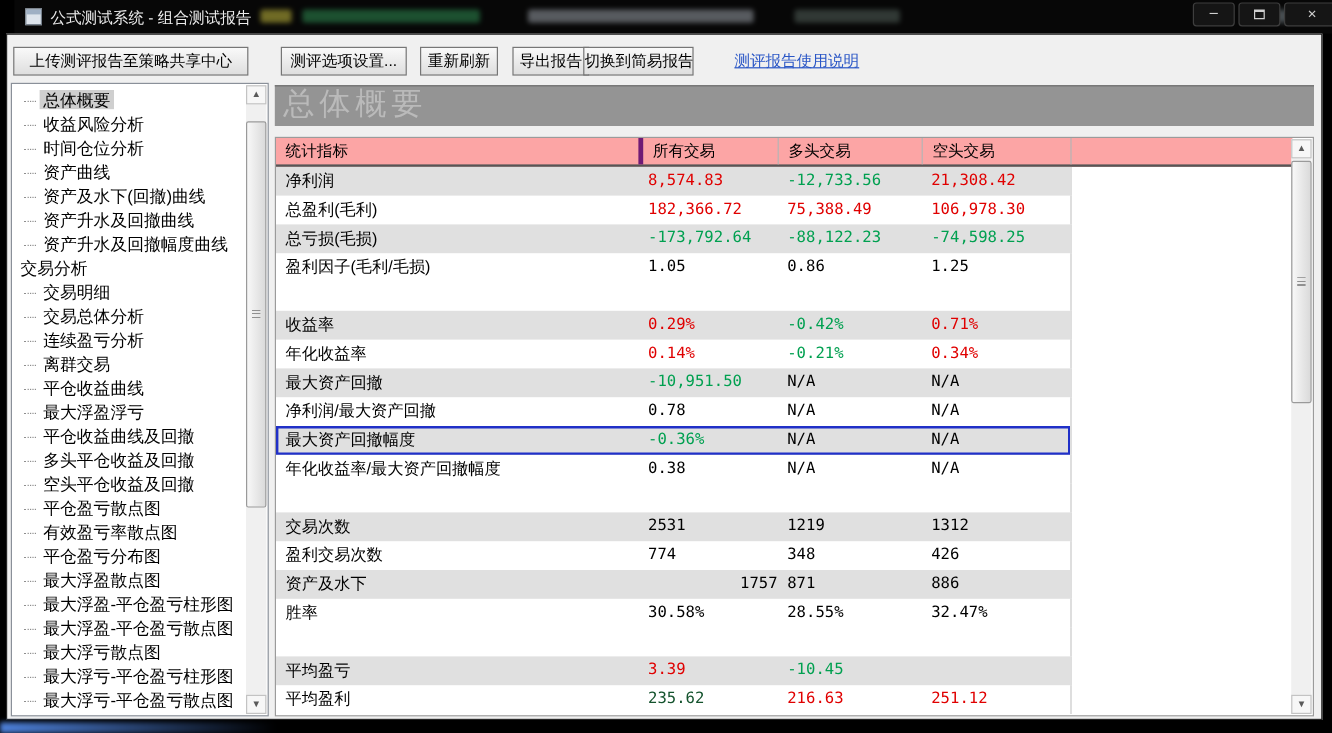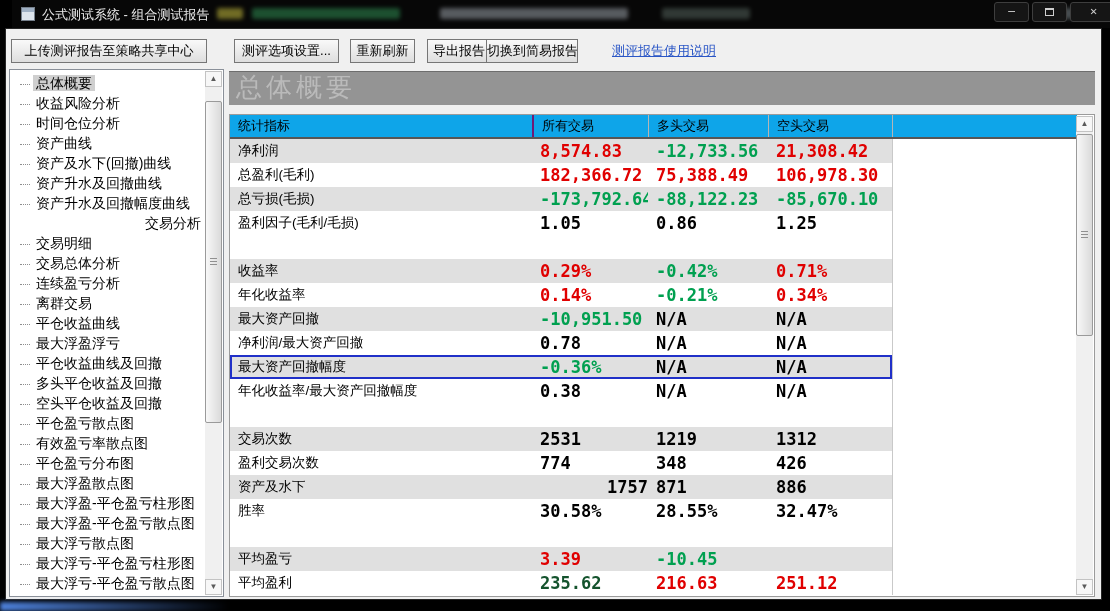--- a/index.html
+++ b/index.html
@@ -44,21 +44,21 @@
   .help{position:absolute;left:606px;top:13px;color:#2a56c6;text-decoration:underline;
         font-size:13px;cursor:pointer;white-space:nowrap;}
 
   
   .sidebar{position:absolute;left:3px;top:40px;width:215px;height:528px;background:#fff;
            border:1px solid #8a9099;box-sizing:border-box;}
   .tree{position:absolute;left:2px;top:3px;right:19px;bottom:2px;overflow:hidden;}
   .titem{height:20px;line-height:20px;font-size:14px;white-space:nowrap;color:#000;}
   .titem .dash{display:inline-block;width:10px;border-top:1px dotted #8e8e8e;
                vertical-align:middle;margin:0 3px 0 8px;}
-  .titem.l0{padding-left:2px;text-align:right;}
+  .titem.l0{padding-left:2px;}
   .tlabel{padding:0 3px;}
   .tlabel.sel{background:#cfcfcf;}
 
   
   .vsb{position:absolute;right:1px;top:1px;bottom:1px;width:17px;background:#f0f0f0;}
   .sb-up,.sb-down{position:absolute;left:0;right:0;height:16px;background:#f7f7f7;
         border:1px solid #c3c3c3;box-sizing:border-box;color:#5a5a5a;font-size:8px;
         text-align:center;line-height:14px;}
   .sb-up{top:0;}
   .sb-down{bottom:0;}
@@ -69,40 +69,40 @@
   .tree-thumb{top:30px;height:322px;}
   .main-thumb{top:18px;height:202px;}
 
   
   .main{position:absolute;left:223px;top:42px;width:866px;height:526px;}
   .banner{height:34px;background:#949494;border-top:1px solid #6d6d6d;box-sizing:border-box;
           color:#bababa;font-family:"DejaVu Serif",serif;font-size:26px;line-height:31px;
           padding-left:7px;letter-spacing:4px;}
   .table-wrap{position:absolute;left:0;top:43px;right:0;bottom:0;background:#fff;
           border:1px solid #9b9b9b;box-sizing:border-box;}
-  .thead{position:absolute;left:0;top:0;right:17px;height:24px;display:flex;background:#0ea5e9;
+  .thead{position:absolute;left:0;top:0;right:17px;height:24px;display:flex;background:#fca5a5;
           border-bottom:2px solid #565656;box-sizing:border-box;}
   .hc{line-height:21px;font-size:13px;padding-left:8px;box-sizing:border-box;white-space:nowrap;
           overflow:hidden;color:#000;}
   .hc1{width:302px;}
-  .hc2{width:116px;border-left:2px solid #701a75;}
+  .hc2{width:116px;border-left:4px solid #701a75;}
   .hc3{width:120px;border-left:1px solid #b5b5b5;}
   .hc4{width:124px;border-left:1px solid #b5b5b5;}
   .hc5{flex:1;border-left:1px solid #b5b5b5;}
   .tbody{position:absolute;left:0;top:24px;right:17px;bottom:0;overflow:hidden;}
   .trow{display:flex;height:24px;}
   .cells{width:662px;flex:none;display:flex;position:relative;}
   .cells.shaded{background:#e0e0e0;}
   .cells.selrow{box-shadow:inset 0 0 0 2px #2030c8;}
   .c{line-height:24px;box-sizing:border-box;white-space:nowrap;overflow:hidden;}
   .c1{width:302px;padding-left:8px;font-size:13.5px;color:#000;}
   .c2{width:116px;}
   .c3{width:120px;}
   .c4{width:124px;}
-  .v{font-family:"DejaVu Sans Mono",monospace;font-size:17px;padding-left:8px;font-weight:bold;}
+  .v{font-family:"DejaVu Sans Mono",monospace;font-size:13px;padding-left:8px;}
   .c5{flex:1;border-left:1px solid #c9c9c9;}
 </style>
 </head>
 <body>
 
 <div class="titlebar">
   <div class="title-icon"></div>
   <div class="title-text">公式测试系统 - 组合测试报告</div>
   <div class="blob b1"></div>
   <div class="blob b2"></div>
@@ -190,21 +190,21 @@
               <div class="c v c3" style="color: rgb(224, 0, 0);">75,388.49</div>
               <div class="c v c4" style="color: rgb(224, 0, 0);">106,978.30</div>
             </div>
             <div class="c c5"></div>
           </div>
           <div class="trow">
             <div class="cells shaded">
               <div class="c c1">总亏损(毛损)</div>
               <div class="c v c2" style="color: rgb(0, 160, 80);">-173,792.64</div>
               <div class="c v c3" style="color: rgb(0, 160, 80);">-88,122.23</div>
-              <div class="c v c4" style="color: rgb(0, 160, 80);">-85,670.10</div>
+              <div class="c v c4" style="color: rgb(0, 160, 80);">-74,598.25</div>
             </div>
             <div class="c c5"></div>
           </div>
           <div class="trow">
             <div class="cells">
               <div class="c c1">盈利因子(毛利/毛损)</div>
               <div class="c v c2" style="color: rgb(0, 0, 0);">1.05</div>
               <div class="c v c3" style="color: rgb(0, 0, 0);">0.86</div>
               <div class="c v c4" style="color: rgb(0, 0, 0);">1.25</div>
             </div>

